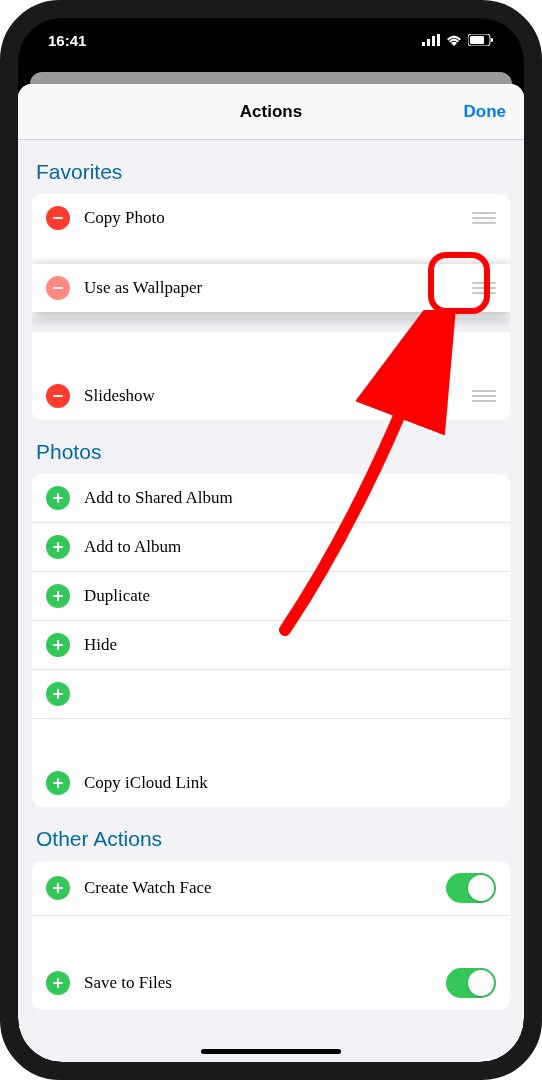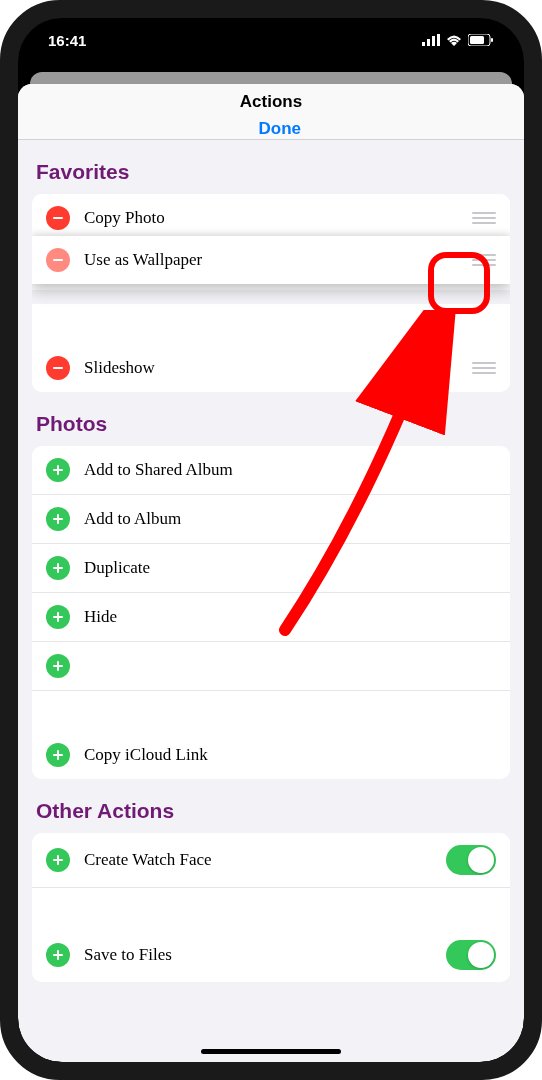--- a/index.html
+++ b/index.html
@@ -75,21 +75,20 @@
     overflow: hidden;
   }
   .nav-header {
     height: 56px;
     display: flex;
     align-items: center;
     justify-content: space-between;
     padding: 0 18px;
     border-bottom: 0.5px solid #d1d1d6;
     background: #f9f9f9;
-    flex-direction: column;
   }
   .nav-spacer { width: 60px; }
   .nav-title {
     font-size: 17px;
     font-weight: 600;
     color: #000;
   }
   .nav-done {
     font-size: 17px;
     font-weight: 600;
@@ -97,22 +96,22 @@
     text-align: right;
     width: 60px;
   }
   .content {
     overflow-y: auto;
     height: calc(100% - 56px);
     padding-bottom: 40px;
   }
   .section-header {
     font-size: 21px;
-    font-weight: 700;
-    color: #701a75;
+    font-weight: 400;
+    color: #0369a1;
     padding: 20px 18px 10px 18px;
   }
   .group {
     margin: 0 14px;
     background: #fff;
     border-radius: 10px;
     overflow: hidden;
   }
   .row {
     display: flex;
@@ -123,20 +122,21 @@
     position: relative;
     background: #fff;
     font-family: Liberation Serif, serif;
   }
   .row:last-child { border-bottom: none; margin-top: 40px; }
   .row.dragging {
     box-shadow: 0 6px 14px rgba(0,0,0,0.25), 0 -3px 6px rgba(0,0,0,0.08);
     z-index: 5;
     transform: translateY(-6px);
     border-bottom: none;
+    margin-top: 28px;
   }
   .row.gap-below { border-bottom: none; }
   .gap { height: 14px; background: #f2f2f7; }
   .icon-btn {
     width: 24px; height: 24px;
     border-radius: 50%;
     display: flex;
     align-items: center;
     justify-content: center;
     flex: 0 0 24px;

